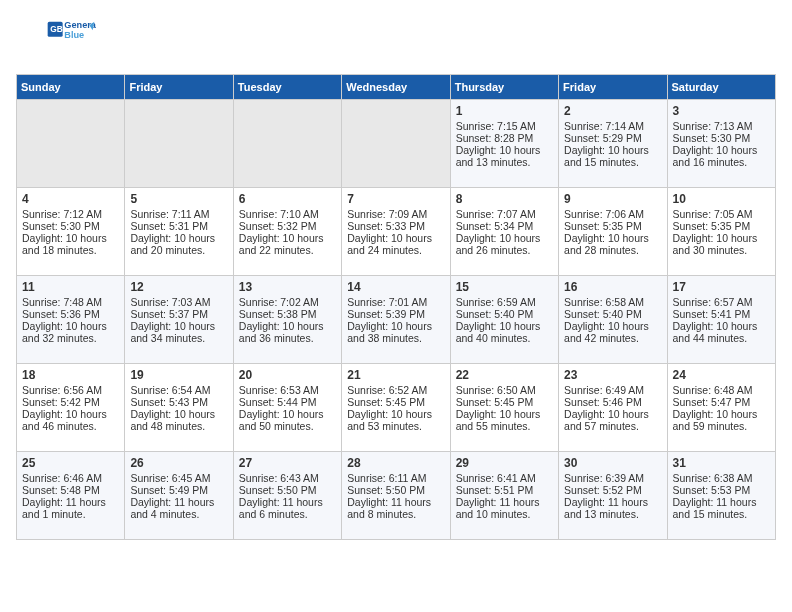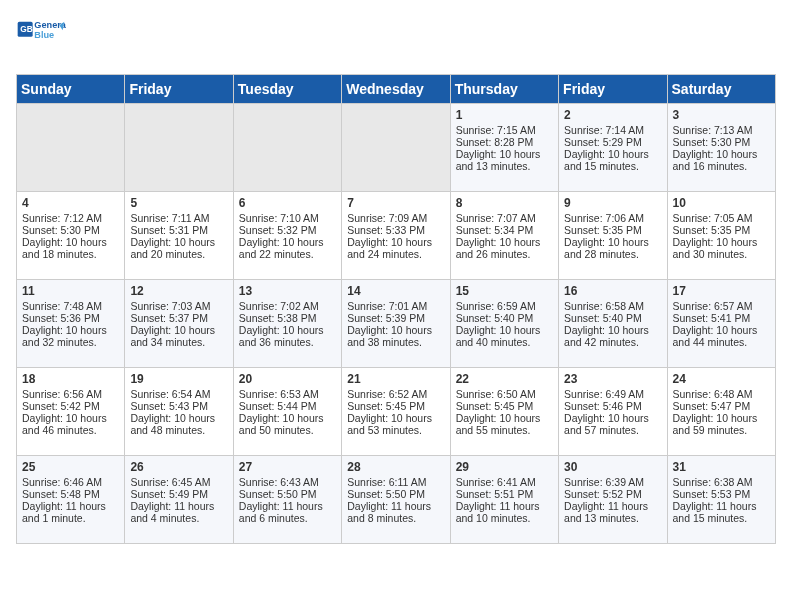--- a/index.html
+++ b/index.html
@@ -13,20 +13,21 @@
     .header-area {
       display: flex;
       justify-content: space-between;
       align-items: flex-start;
       margin-bottom: 8px;
     }
     .logo {
       display: flex;
       align-items: flex-start;
       gap: 4px;
+      margin-left: 30px;
     }
     .title-block {
       text-align: right;
     }
     .main-title {
       font-size: 36px;
       font-weight: bold;
       color: #222;
     }
     .subtitle {
@@ -34,21 +35,21 @@
       color: #444;
     }
     table {
       width: 100%;
       border-collapse: collapse;
       table-layout: fixed;
     }
     thead th {
       background: #1a5ca8;
       color: #fff;
-      font-size: 14px;
+      font-size: 11px;
       font-weight: bold;
       padding: 6px 4px;
       text-align: left;
       border: 1px solid #ccc;
     }
     tbody td {
       border: 1px solid #ccc;
       padding: 4px 5px;
       vertical-align: top;
       font-size: 10.5px;

